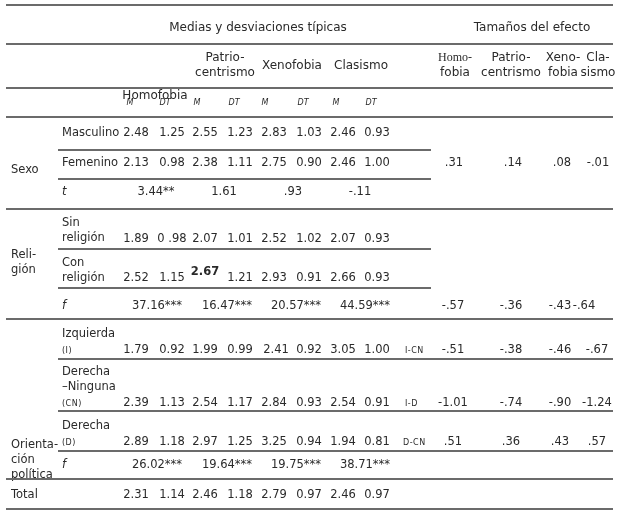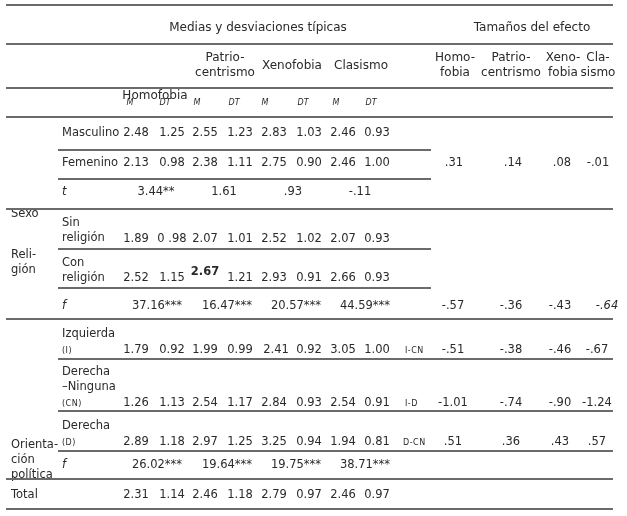--- a/index.html
+++ b/index.html
@@ -30,39 +30,39 @@
 
   <div class="t c hdr" style="left:258px; top:20px;">Medias y desviaciones típicas</div>
   <div class="t c hdr" style="left:532px; top:20px;">Tamaños del efecto</div>
 
   <div class="t c hdr" style="left:155px; top:58px;margin-top:30px;">Homofobia</div>
   <div class="t c hdr" style="left:225px; top:50px;">Patrio-</div>
   <div class="t c hdr" style="left:225px; top:65px;">centrismo</div>
   <div class="t c hdr" style="left:292px; top:58px;">Xenofobia</div>
   <div class="t c hdr" style="left:361px; top:58px;">Clasismo</div>
 
-  <div class="t c hdr" style="left:455px; top:50px;">Homo-</div>
+  <div class="t c hdr" style="left:455px; top:50px;font-family:Liberation Serif, serif;">Homo-</div>
   <div class="t c hdr" style="left:455px; top:65px;">fobia</div>
   <div class="t c hdr" style="left:511px; top:50px;">Patrio-</div>
   <div class="t c hdr" style="left:511px; top:65px;">centrismo</div>
   <div class="t c hdr" style="left:563px; top:50px;">Xeno-</div>
   <div class="t c hdr" style="left:563px; top:65px;">fobia</div>
   <div class="t c hdr" style="left:598px; top:50px;">Cla-</div>
   <div class="t c hdr" style="left:598px; top:65px;">sismo</div>
 
   <div class="t c sub" style="left:130px; top:95px;">M</div>
   <div class="t c sub" style="left:165px; top:95px;">DT</div>
   <div class="t c sub" style="left:197px; top:95px;">M</div>
   <div class="t c sub" style="left:234px; top:95px;">DT</div>
   <div class="t c sub" style="left:265px; top:95px;">M</div>
   <div class="t c sub" style="left:303px; top:95px;">DT</div>
   <div class="t c sub" style="left:336px; top:95px;">M</div>
   <div class="t c sub" style="left:371px; top:95px;">DT</div>
 
-  <div class="t" style="left:11px; top:162px;margin-top:44px;">Sexo</div>
+  <div class="t" style="left:11px; top:162px;">Sexo</div>
 
   <div class="t" style="left:62px; top:125px;">Masculino</div>
   <div class="t c num" style="left:136px; top:125px;">2.48</div>
   <div class="t c num" style="left:172px; top:125px;">1.25</div>
   <div class="t c num" style="left:205px; top:125px;text-align:center;">2.55</div>
   <div class="t c num" style="left:240px; top:125px;">1.23</div>
   <div class="t c num" style="left:274px; top:125px;">2.83</div>
   <div class="t c num" style="left:309px; top:125px;">1.03</div>
   <div class="t c num" style="left:343px; top:125px;">2.46</div>
   <div class="t c num" style="left:377px; top:125px;">0.93</div>
@@ -120,21 +120,21 @@
 
   <div class="t it" style="left:62px; top:298px;">f</div>
   <div class="t c num" style="left:157px; top:298px;">37.16***</div>
   <div class="t c num" style="left:227px; top:298px;">16.47***</div>
   <div class="t c num" style="left:296px; top:298px;">20.57***</div>
   <div class="t c num" style="left:365px; top:298px;">44.59***</div>
 
   <div class="t c num" style="left:453px; top:298px;">-.57</div>
   <div class="t c num" style="left:511px; top:298px;">-.36</div>
   <div class="t c num" style="left:560px; top:298px;">-.43</div>
-  <div class="t c num" style="left:607px; top:298px;font-style:italic;">-.64</div>
+  <div class="t c num" style="left:584px; top:298px;">-.64</div>
   <div class="hl" style="left:6px; width:607px; top:318px;"></div>
 
   <div class="t ml" style="left:11px; top:437px;">Orienta-</div>
   <div class="t ml" style="left:11px; top:452px;">ción</div>
   <div class="t ml" style="left:11px; top:467px;text-align:right;">política</div>
 
   <div class="t ml" style="left:62px; top:326px;">Izquierda</div>
   <div class="t sc" style="left:62px; top:343px;">(I)</div>
   <div class="t c num" style="left:136px; top:342px;">1.79</div>
   <div class="t c num" style="left:172px; top:342px;">0.92</div>
@@ -147,21 +147,21 @@
   <div class="t sc" style="left:405px; top:343px;">I-CN</div>
   <div class="t c num" style="left:453px; top:342px;">-.51</div>
   <div class="t c num" style="left:511px; top:342px;">-.38</div>
   <div class="t c num" style="left:560px; top:342px;">-.46</div>
   <div class="t c num" style="left:597px; top:342px;">-.67</div>
   <div class="hl" style="left:58px; width:555px; top:358px;"></div>
 
   <div class="t ml" style="left:62px; top:364px;">Derecha</div>
   <div class="t ml" style="left:62px; top:379px;">–Ninguna</div>
   <div class="t sc" style="left:62px; top:396px;">(CN)</div>
-  <div class="t c num" style="left:136px; top:395px;">1.26</div>
+  <div class="t c num" style="left:136px; top:395px;">2.39</div>
   <div class="t c num" style="left:172px; top:395px;">1.13</div>
   <div class="t c num" style="left:205px; top:395px;">2.54</div>
   <div class="t c num" style="left:240px; top:395px;">1.17</div>
   <div class="t c num" style="left:274px; top:395px;">2.84</div>
   <div class="t c num" style="left:309px; top:395px;">0.93</div>
   <div class="t c num" style="left:343px; top:395px;">2.54</div>
   <div class="t c num" style="left:377px; top:395px;">0.91</div>
   <div class="t sc" style="left:405px; top:396px;">I-D</div>
   <div class="t c num" style="left:453px; top:395px;">-1.01</div>
   <div class="t c num" style="left:511px; top:395px;">-.74</div>

